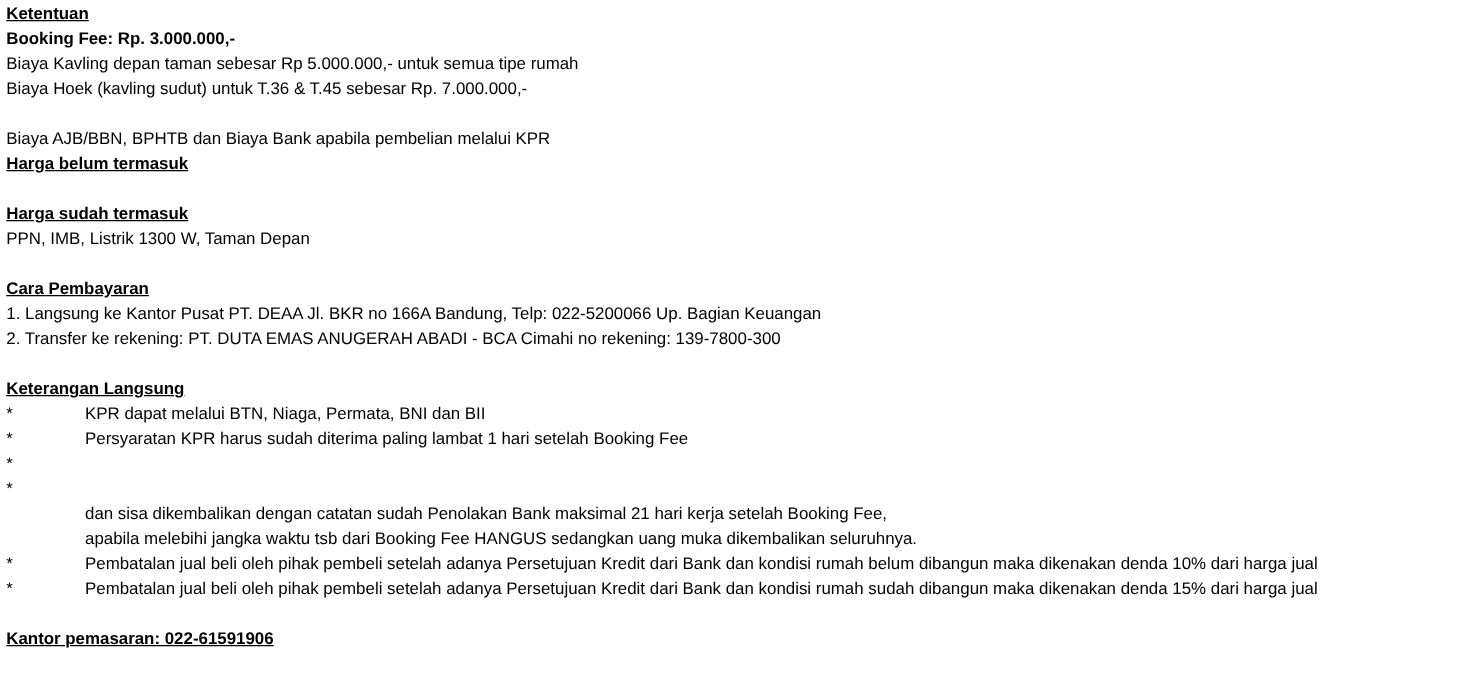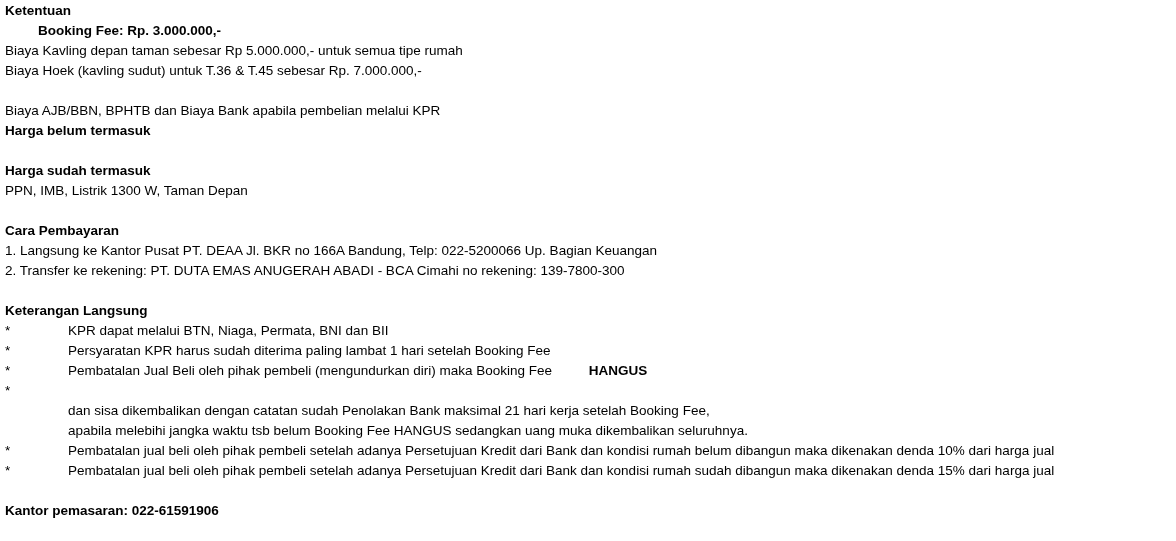--- a/index.html
+++ b/index.html
@@ -21,24 +21,24 @@
   .line {
     height: 20px;
     line-height: 20px;
     white-space: nowrap;
   }
   .spacer {
     height: 20px;
   }
   .heading {
     font-weight: bold;
+    text-decoration: underline;
   }
   .bold {
     font-weight: bold;
-    margin-left: 33px;
   }
   .bullet-row {
     display: flex;
   }
   .bullet-marker {
     width: 63px;
     flex: 0 0 63px;
   }
   .bullet-cont {
     padding-left: 63px;
@@ -75,28 +75,27 @@
     <span>KPR dapat melalui BTN, Niaga, Permata, BNI dan BII</span>
   </div>
 
   <div class="line bullet-row">
     <span class="bullet-marker">*</span>
     <span>Persyaratan KPR harus sudah diterima paling lambat 1 hari setelah Booking Fee</span>
   </div>
 
   <div class="line bullet-row">
     <span class="bullet-marker">*</span>
-    <span><span>Pembatalan Jual Beli oleh pihak pembeli (mengundurkan diri) maka Booking Fee </span><span class="bold">HANGUS</span></span>
   </div>
 
   <div class="line bullet-row">
     <span class="bullet-marker">*</span>
   </div>
   <div class="line bullet-cont">dan sisa dikembalikan dengan catatan sudah Penolakan Bank maksimal 21 hari kerja setelah Booking Fee,</div>
-  <div class="line bullet-cont">apabila melebihi jangka waktu tsb belum Booking Fee HANGUS sedangkan uang muka dikembalikan seluruhnya.</div>
+  <div class="line bullet-cont">apabila melebihi jangka waktu tsb dari Booking Fee HANGUS sedangkan uang muka dikembalikan seluruhnya.</div>
 
   <div class="line bullet-row">
     <span class="bullet-marker">*</span>
     <span>Pembatalan jual beli oleh pihak pembeli setelah adanya Persetujuan Kredit dari Bank dan kondisi rumah belum dibangun maka dikenakan denda 10% dari harga jual</span>
   </div>
 
   <div class="line bullet-row">
     <span class="bullet-marker">*</span>
     <span>Pembatalan jual beli oleh pihak pembeli setelah adanya Persetujuan Kredit dari Bank dan kondisi rumah sudah dibangun maka dikenakan denda 15% dari harga jual</span>
   </div>

